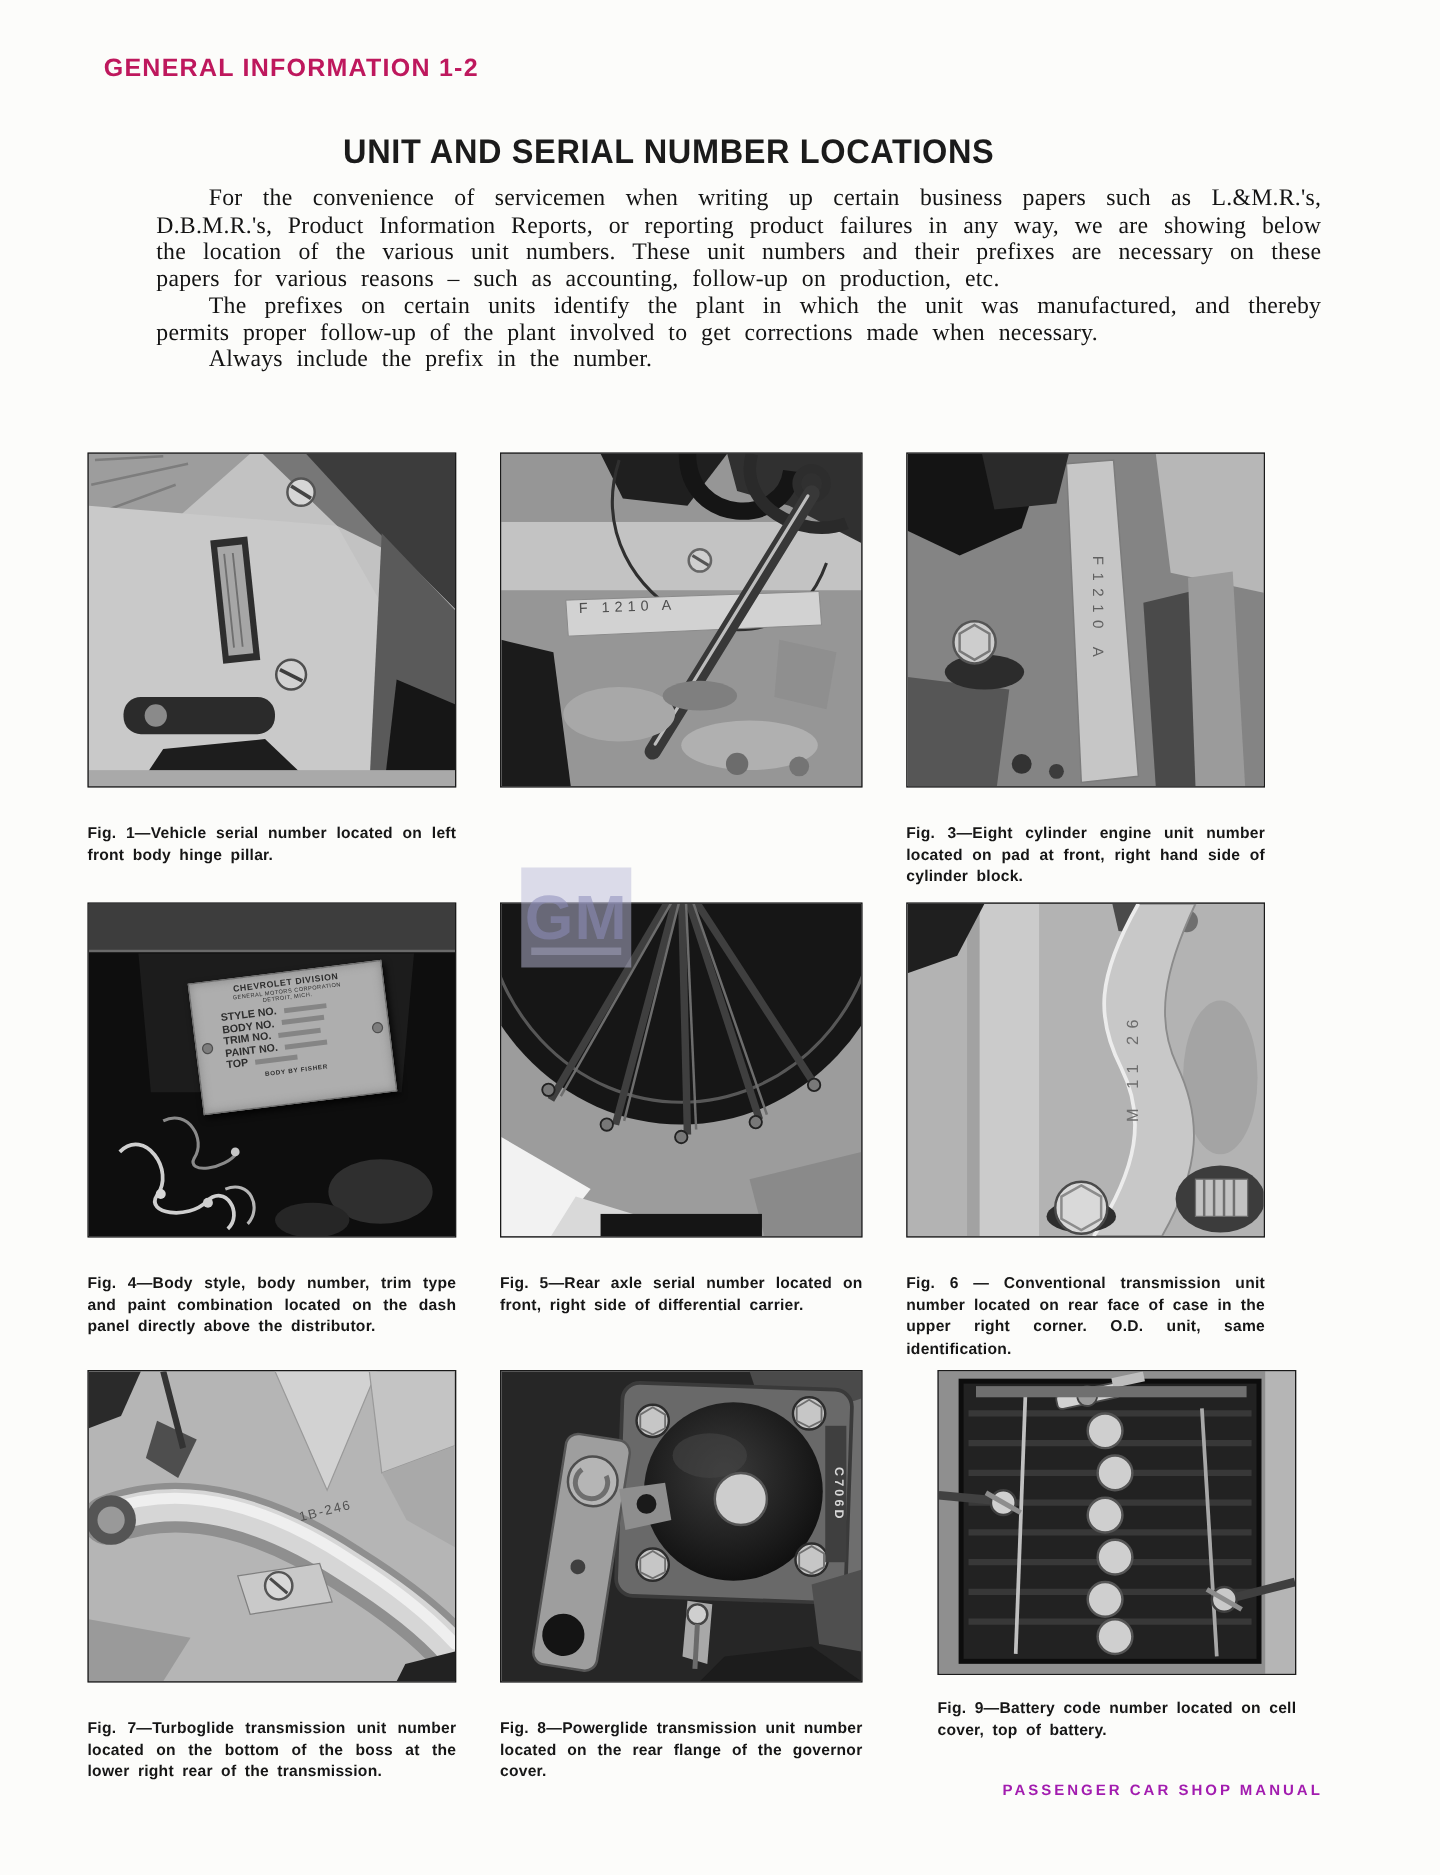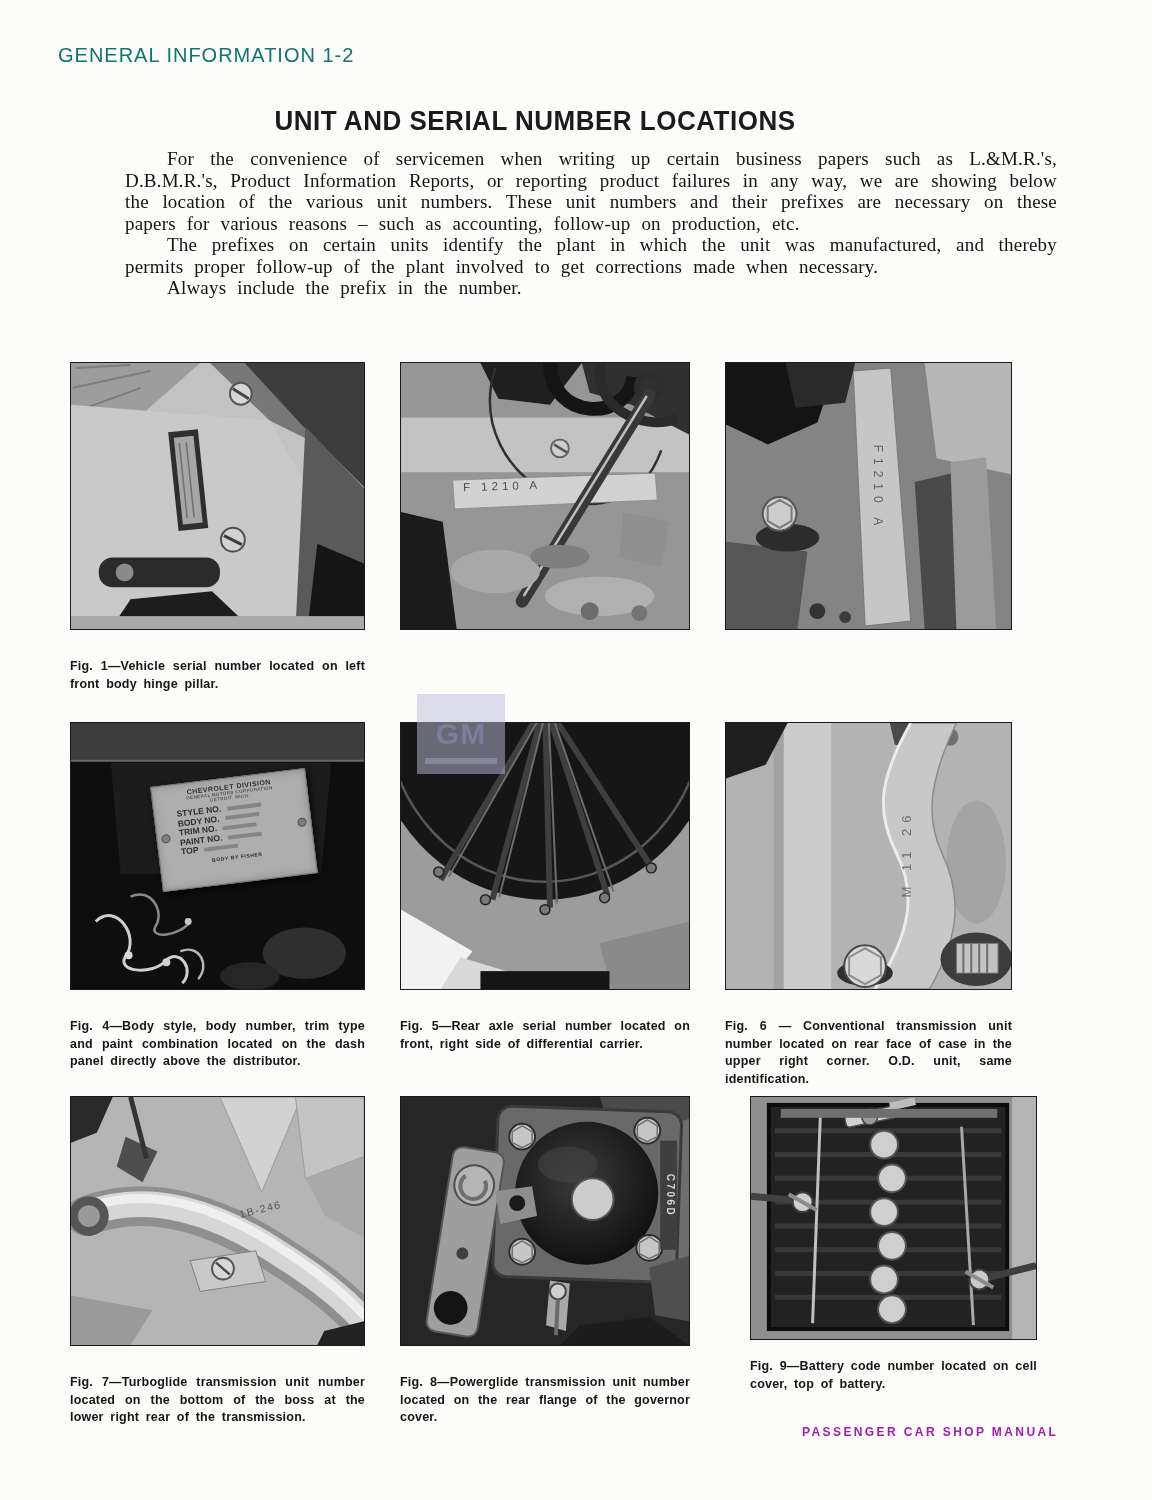--- a/index.html
+++ b/index.html
@@ -2,22 +2,22 @@
 <html><head>
 <meta charset="utf-8">
 <style>
   html,body{margin:0;padding:0;background:#e8e8e6;}
   #page{
     position:relative;width:1152px;height:1500px;margin:0 auto;
     background:#fcfcfa;overflow:hidden;
     font-family:"Liberation Sans",sans-serif;color:#1c1c1c;
   }
   .hdr{
-    position:absolute;left:58px;top:44px;
-    font-size:20px;font-weight:normal;letter-spacing:1px;color:#0f766e;
+    position:absolute;left:83px;top:44px;
+    font-size:20px;font-weight:bold;letter-spacing:1px;color:#be185d;
   }
   .title{
     position:absolute;left:70px;top:106px;width:930px;text-align:center;
     font-size:26px;font-weight:bold;letter-spacing:0.5px;color:#1b1b1b;
     transform:scaleY(1.05);
   }
   .body-text{
     position:absolute;left:125px;top:148px;width:932px;
     font-family:"Liberation Serif","DejaVu Serif",serif;
     font-size:19px;line-height:21.5px;color:#141414;
@@ -50,21 +50,21 @@
   .plate .p-row{font-size:8.5px;font-weight:bold;line-height:9.6px;display:flex;align-items:center;}
   .plate .p-row .val{display:inline-block;height:4px;background:#858585;margin-left:6px;flex:0 0 34px;}
   .plate .p-foot{font-size:5px;font-weight:bold;letter-spacing:.6px;margin-top:3px;}
   .plate .screw{position:absolute;width:7px;height:7px;border-radius:50%;background:#7d7d7d;border:1px solid #4f4f4f;top:48px;}
   .plate .screw.l{left:4px;} .plate .screw.r{right:4px;}
   
   .wm{position:absolute;z-index:30;pointer-events:none;}
   .wm-gm{
     left:417px;top:694px;width:88px;height:80px;
     background:rgba(186,186,216,0.5);display:flex;align-items:center;justify-content:center;
-    font-size:30px;font-weight:bold;color:rgba(140,140,185,0.55);letter-spacing:1px;
+    font-size:50px;font-weight:bold;color:rgba(140,140,185,0.55);letter-spacing:1px;
   }
   .wm-bar1{left:425px;top:758px;width:72px;height:6px;background:rgba(170,170,200,0.45);}
   .wm-restoration{
     left:497px;top:682px;
     font-family:"Liberation Serif","DejaVu Serif",serif;font-weight:bold;
     font-size:47px;color:rgba(150,150,158,0.5);letter-spacing:2px;
   }
   .footer{
     position:absolute;left:802px;top:1425px;
     font-size:12px;font-weight:bold;letter-spacing:2.4px;color:#a21caf;
@@ -155,20 +155,21 @@
         <circle cx="54" cy="152" r="17" fill="#cdcdcd" stroke="#555" stroke-width="2"></circle>
         <polygon points="54,138 66,145 66,159 54,166 42,159 42,145" fill="none" stroke="#7a7a7a" stroke-width="2"></polygon>
         <circle cx="92" cy="250" r="8" fill="#333"></circle>
         <circle cx="120" cy="256" r="6" fill="#3c3c3c"></circle>
         <polygon points="60,0 130,0 120,40 70,45" fill="#2a2a2a"></polygon>
       </svg>
       <div class="vwrap" style="left:82px;top:50px;width:140px;height:150px;">
         <span class="stamp" style="position:static;transform:rotate(90deg);font-size:12px;letter-spacing:6px;color:#606060;">F1210 A</span>
       </div>
     </div>
+    <div class="caption">Fig. 3—Eight cylinder engine unit number located on pad at front, right hand side of cylinder block.</div>
   </div>
 
   <div class="fig" style="left:70px;top:722px;width:295px;">
     <div class="photo" style="height:268px;">
       <svg viewBox="0 0 295 268" preserveAspectRatio="none">
         <rect width="295" height="268" fill="#0e0e0e"></rect>
         <rect x="0" y="0" width="295" height="38" fill="#3d3d3d"></rect>
         <line x1="0" y1="38" x2="295" y2="38" stroke="#6a6a6a" stroke-width="2"></line>
         <polygon points="40,40 262,40 252,152 50,152" fill="#1c1c1c"></polygon>
         <path d="M25,200 C45,180 70,215 55,235 C45,250 80,255 95,240 C110,225 125,250 112,262" stroke="#cfcfcf" stroke-width="3" fill="none"></path>

